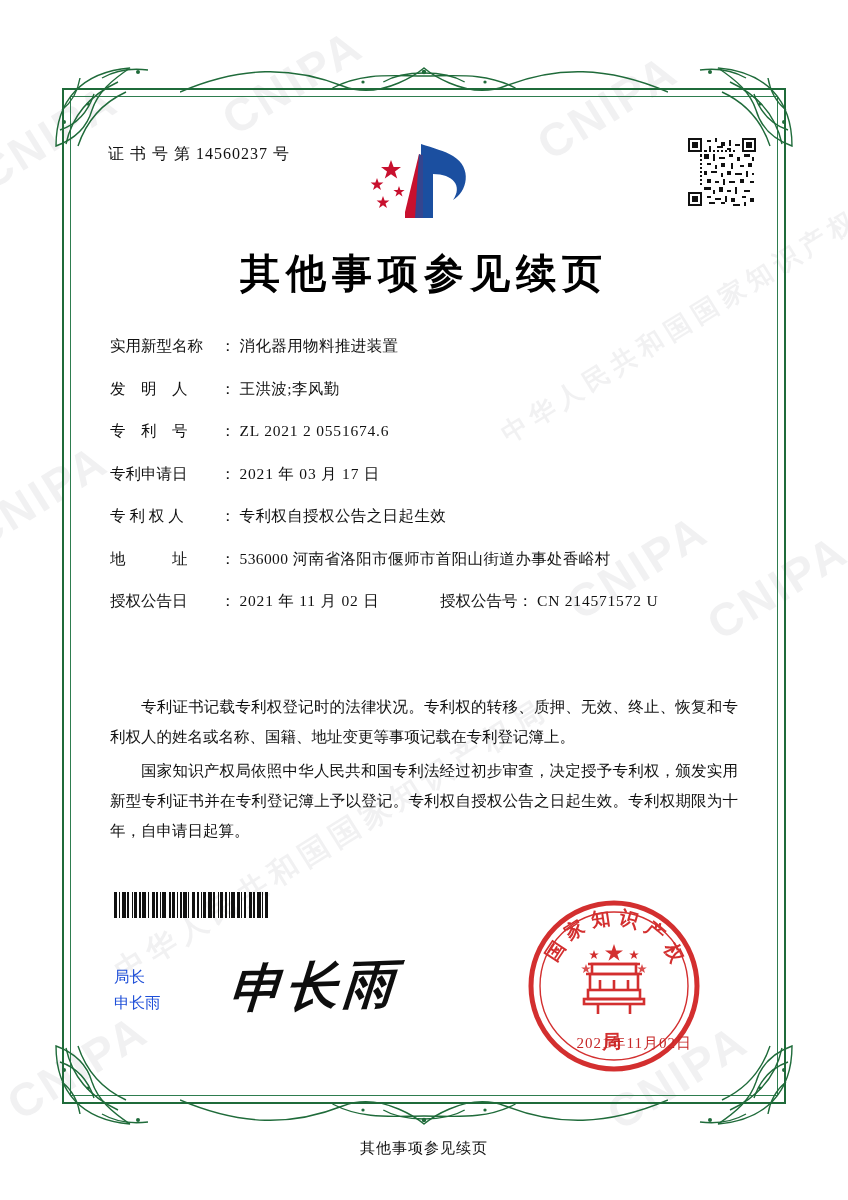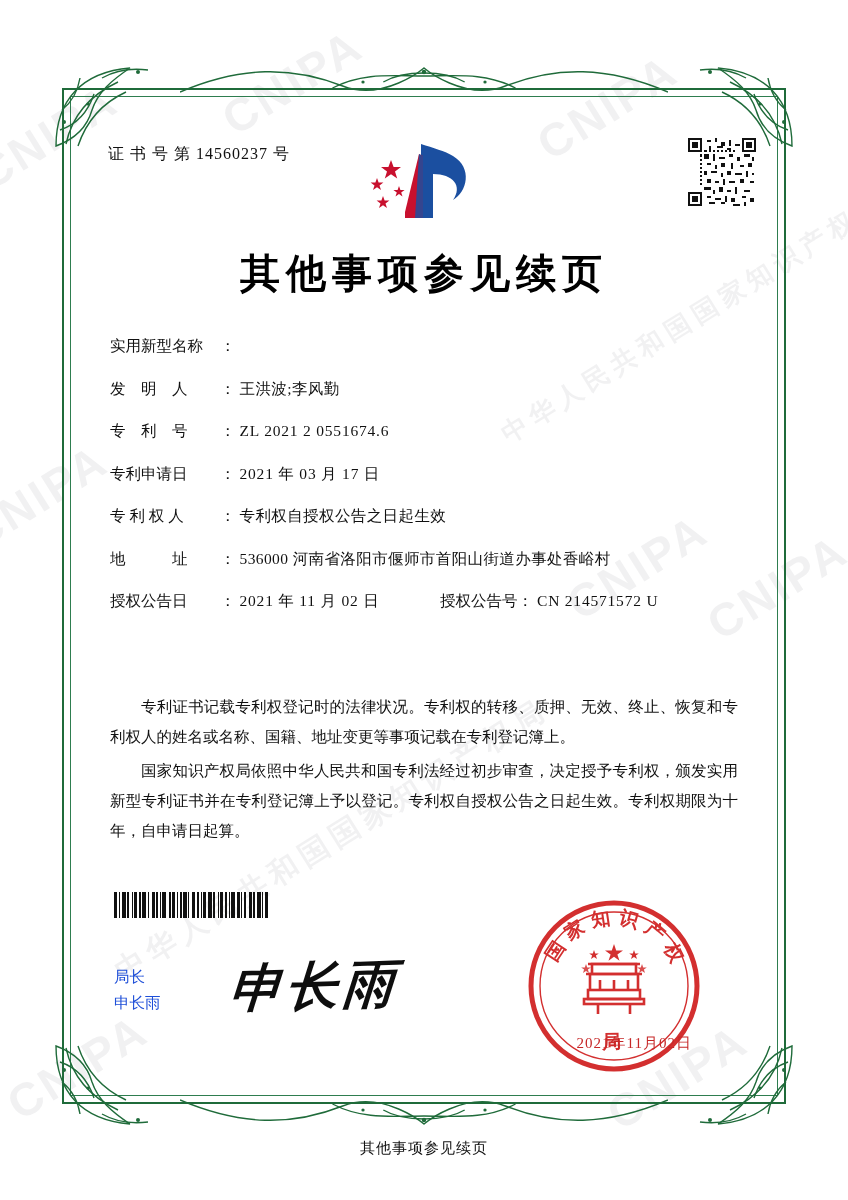--- a/index.html
+++ b/index.html
@@ -411,20 +411,21 @@
       </svg>
     </div>
 
     <div class="main-title">其他事项参见续页</div>
 
     <div class="fields">
 
       <div class="field-row">
         <div class="f-label">实用新型名称</div>
         <div class="f-sep">：</div>
+        <div class="f-value">消化器用物料推进装置</div>
       </div>
 
       <div class="field-row">
         <div class="f-label">发　明　人</div>
         <div class="f-sep">：</div>
         <div class="f-value">王洪波;李风勤</div>
       </div>
 
       <div class="field-row">
         <div class="f-label">专　利　号</div>

